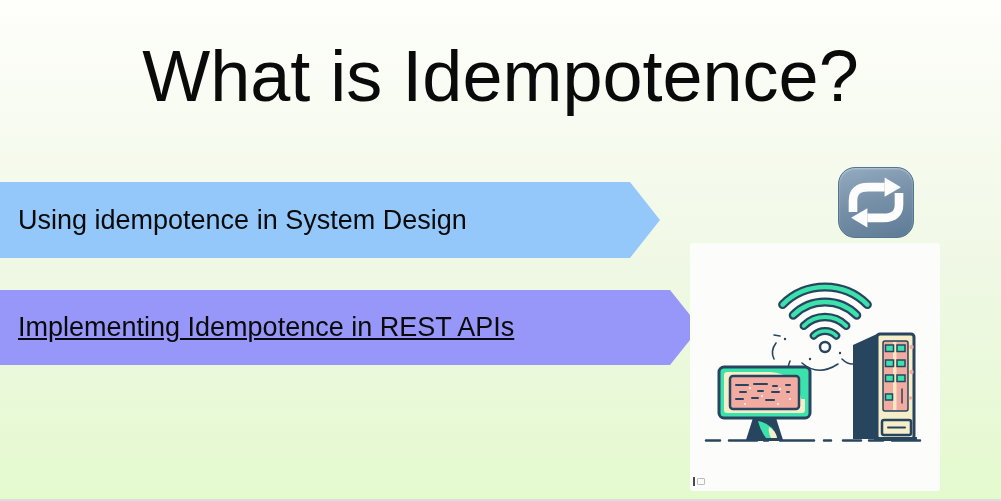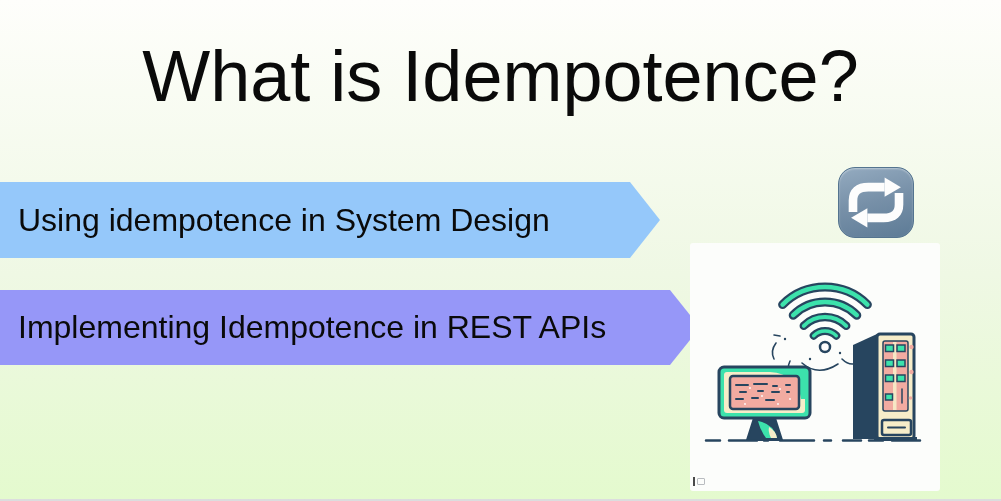--- a/index.html
+++ b/index.html
@@ -16,21 +16,21 @@
   .title{
     position:absolute;top:40px;left:0;width:100%;
     margin:0;text-align:center;
     font-size:72px;font-weight:400;line-height:1;
     color:var(--text,#0A0A0A);
     letter-spacing:0;
   }
   .banner{
     position:absolute;left:0;
     color:var(--text,#0A0A0A);
-    font-size:32px;
+    font-size:27px;
     white-space:nowrap;
   }
   .banner .banner-label{display:block;padding-left:18px;}
   .banner-1{top:182px;width:660px;height:76px;line-height:76px;
     clip-path:polygon(0 0,630px 0,100% 50%,630px 100%,0 100%);}
   .banner-2{top:290px;width:700px;height:75px;line-height:75px;
     clip-path:polygon(0 0,670px 0,100% 50%,670px 100%,0 100%);}
   .banner-3{top:402px;width:740px;height:78px;line-height:78px;
     clip-path:polygon(0 0,705px 0,100% 50%,705px 100%,0 100%);}
 
@@ -68,21 +68,21 @@
 <body>
 
 <div class="slide">
 
   <h1 class="title">What is Idempotence?</h1>
 
   <div class="banner banner-1" style="background-color: rgb(149, 200, 250);">
     <span class="banner-label">Using idempotence in System Design</span>
   </div>
 
-  <div class="banner banner-2" style="background-color: rgb(150, 151, 248);">
+  <div class="banner banner-2" style="background-color: rgb(150, 151, 248); text-decoration: underline;">
     <span class="banner-label">Implementing Idempotence in REST APIs</span>
   </div>
 
 
   <div class="repeat-badge">
     <svg viewBox="0 0 76 72">
       <path d="M 14 46 L 14 34 Q 14 20 30 20 L 47 20" fill="none" stroke="#FDFDFD" stroke-width="9" stroke-linejoin="round"></path>
       <polygon points="47,10 47,30 64,20" fill="#FDFDFD"></polygon>
       <path d="M 62 26 L 62 38 Q 62 52 46 52 L 29 52" fill="none" stroke="#FDFDFD" stroke-width="9" stroke-linejoin="round"></path>
       <polygon points="29,42 29,62 12,52" fill="#FDFDFD"></polygon>

